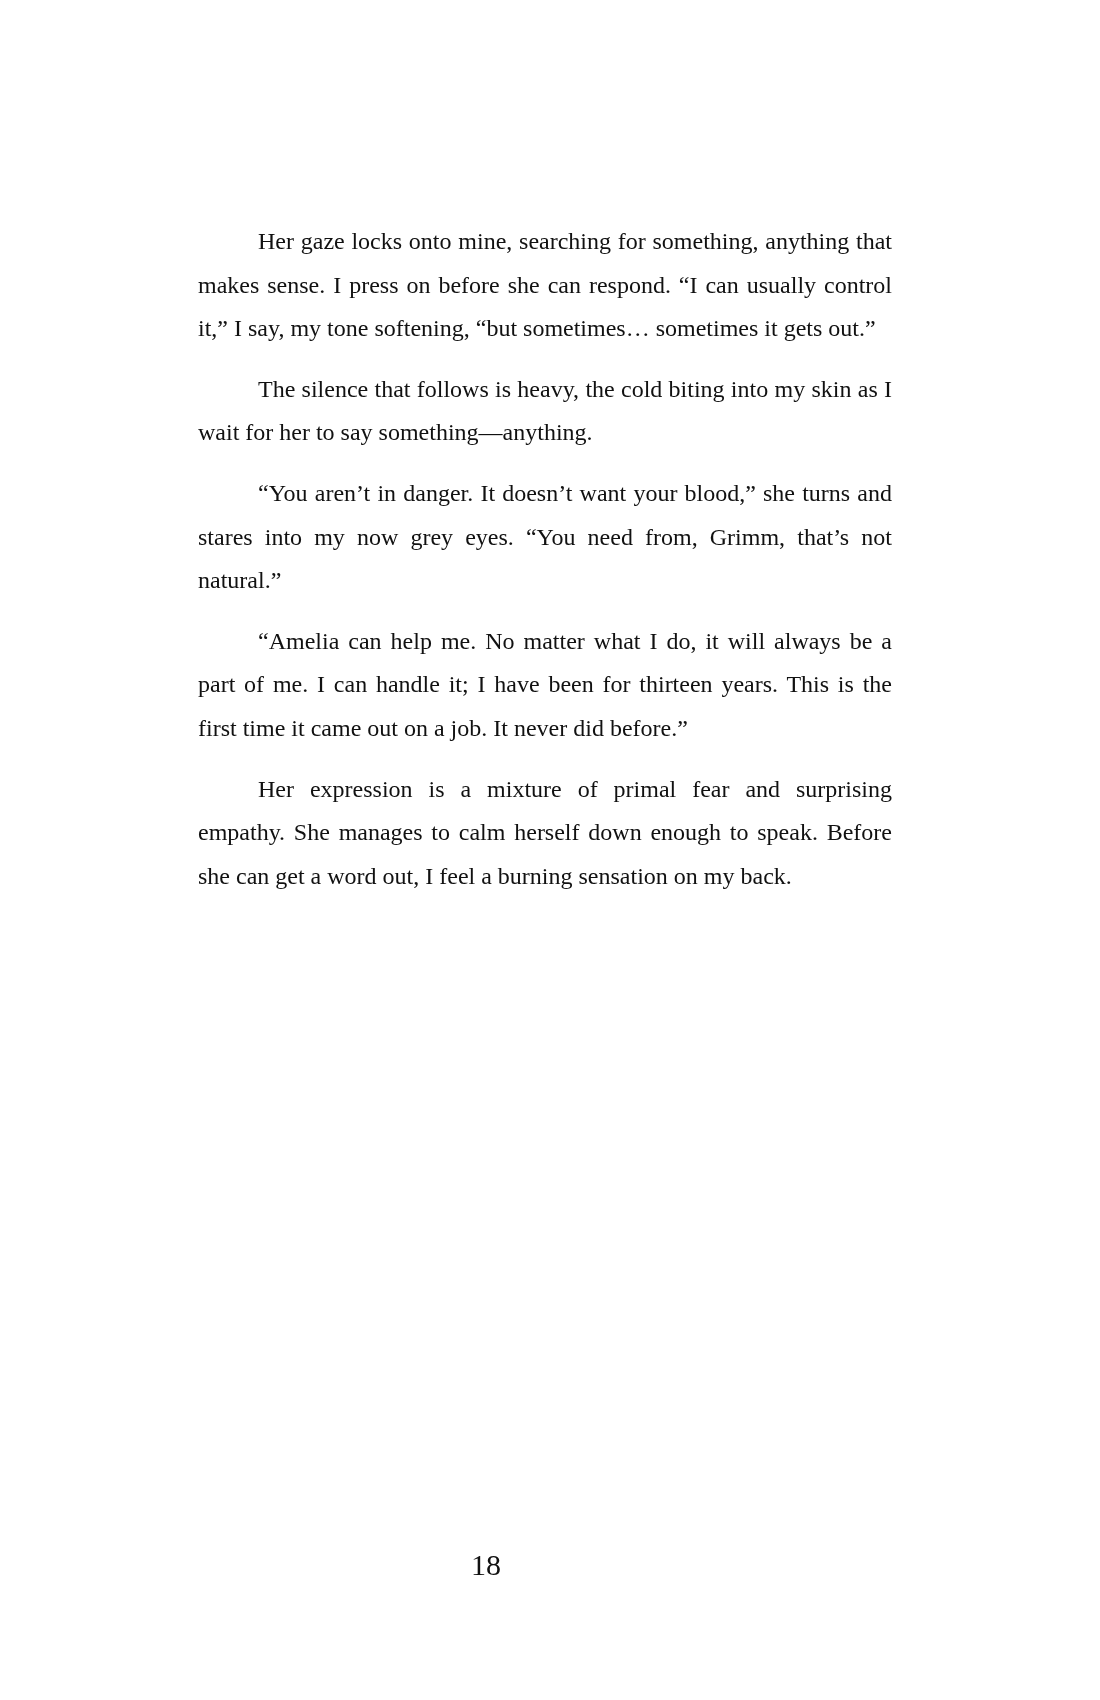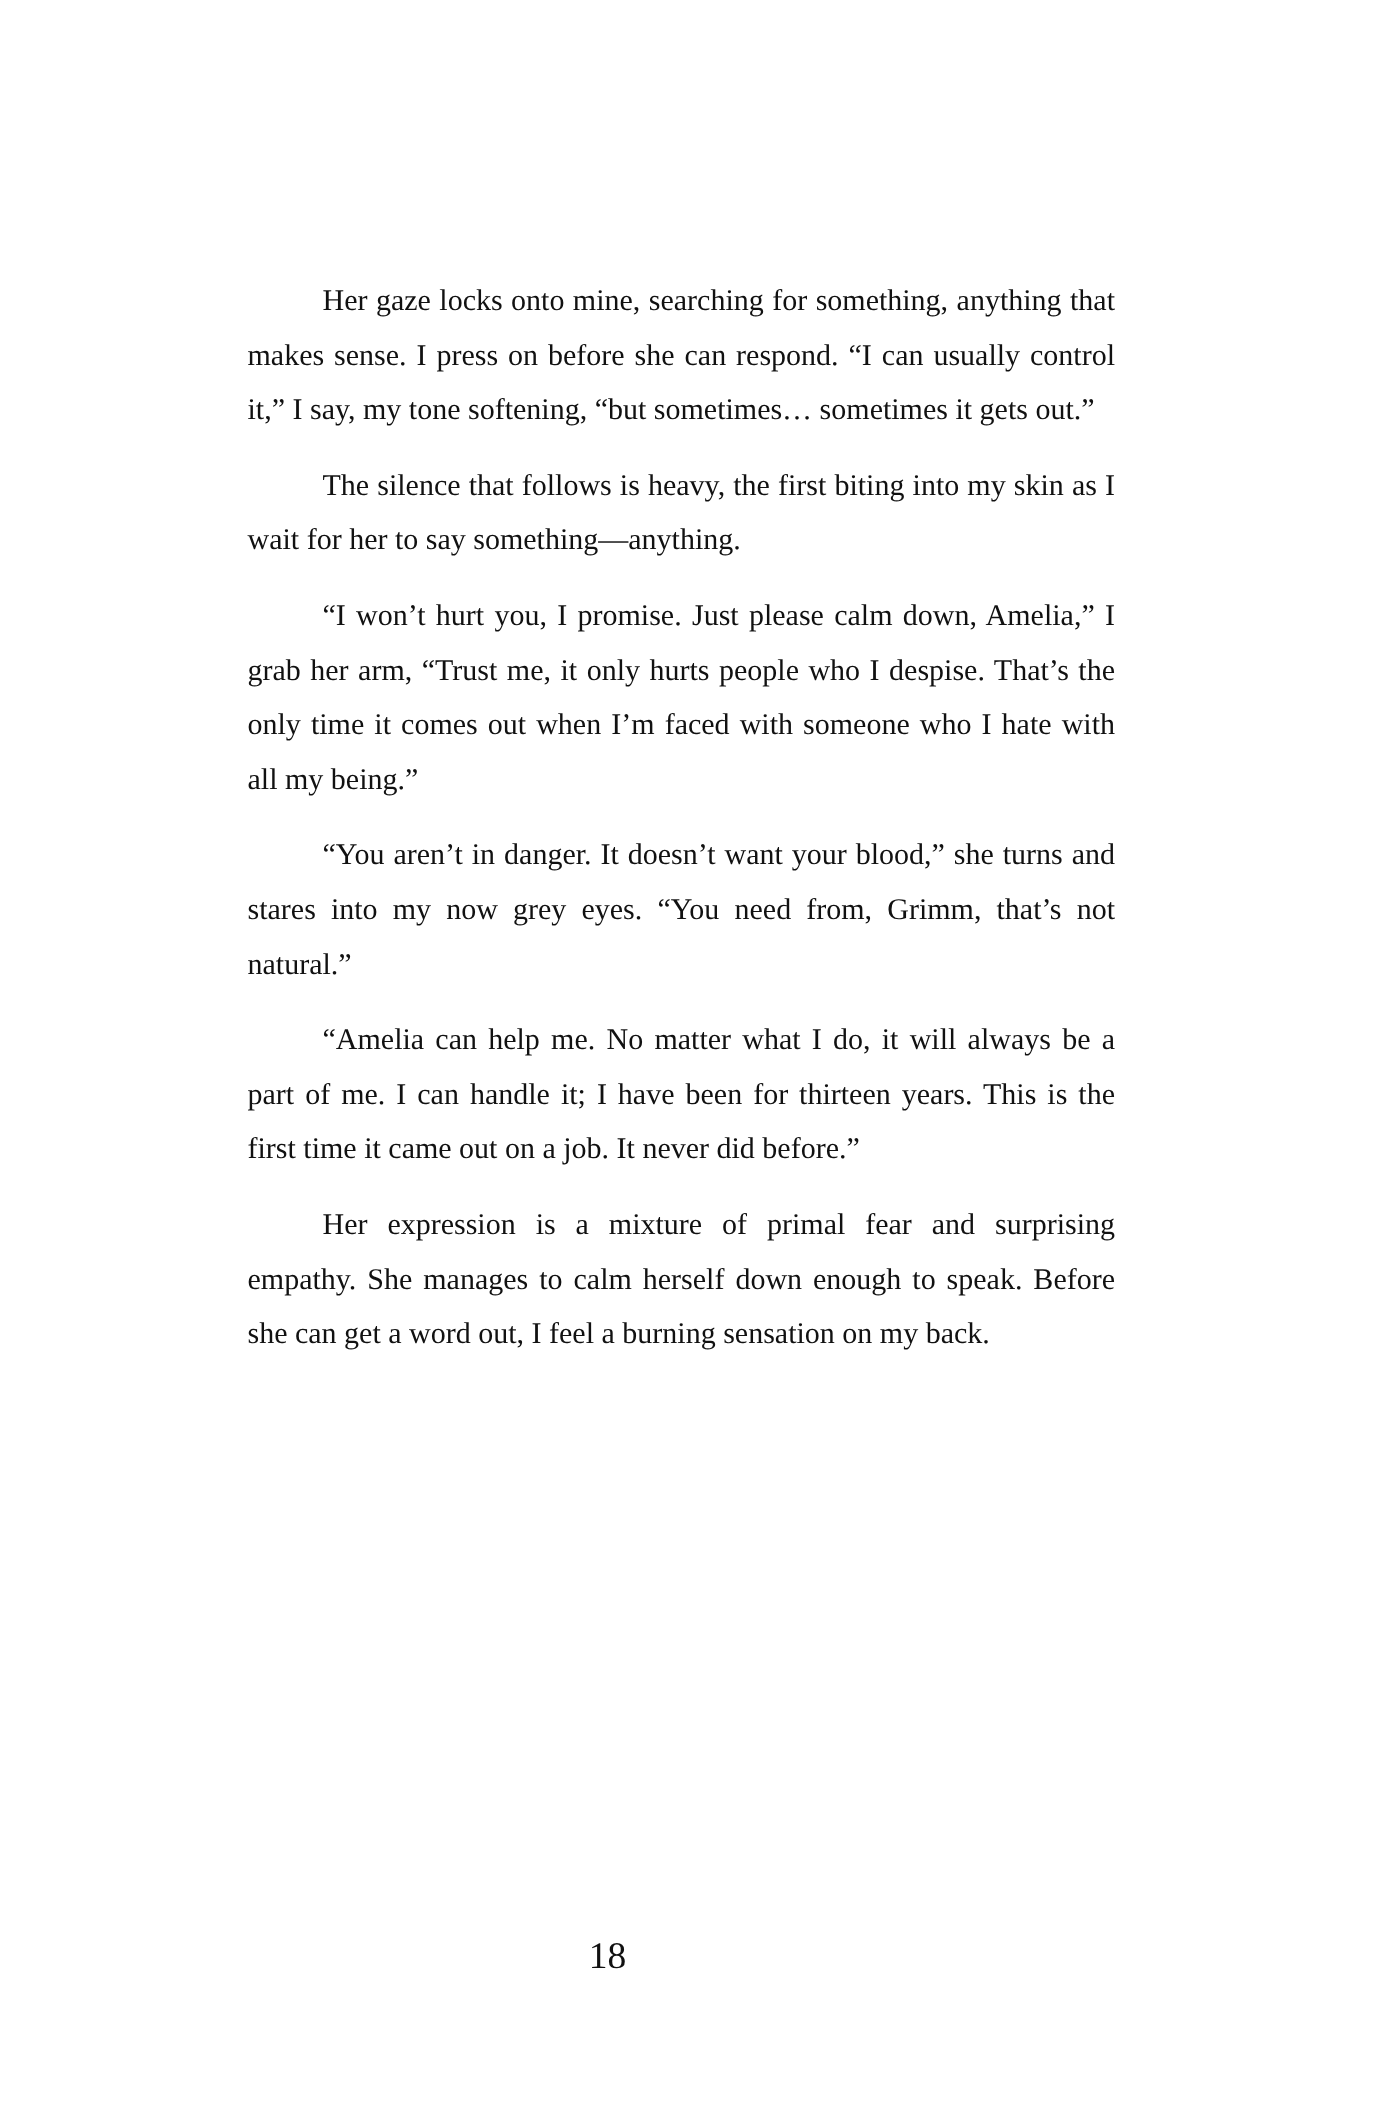--- a/index.html
+++ b/index.html
@@ -34,20 +34,19 @@
       font-size: 30px;
       color: #111111;
     }
   </style>
 </head>
 <body>
 
 <div class="page">
   <div class="text-block">
     <p>Her gaze locks onto mine, searching for something, anything that makes sense. I press on before she can respond. “I can usually control it,” I say, my tone softening, “but sometimes… sometimes it gets out.”</p>
-    <p>The silence that follows is heavy, the first biting into my skin as I wait for her to say something—anything.</p>
-    <p>“I won’t hurt you, I promise. Just please calm down, Amelia,” I grab her arm, “Trust me, it only hurts people who I despise. That’s the only time it comes out when I’m faced with someone who I hate with all my being.”</p>
+    <p>The silence that follows is heavy, the cold biting into my skin as I wait for her to say something—anything.</p>
     <p>“You aren’t in danger. It doesn’t want your blood,” she turns and stares into my now grey eyes. “You need from, Grimm, that’s not natural.”</p>
     <p>“Amelia can help me. No matter what I do, it will always be a part of me. I can handle it; I have been for thirteen years. This is the first time it came out on a job. It never did before.”</p>
     <p>Her expression is a mixture of primal fear and surprising empathy. She manages to calm herself down enough to speak. Before she can get a word out, I feel a burning sensation on my back.</p>
   </div>
   <div class="page-number">18</div>
 </div>
 
 </body></html>

